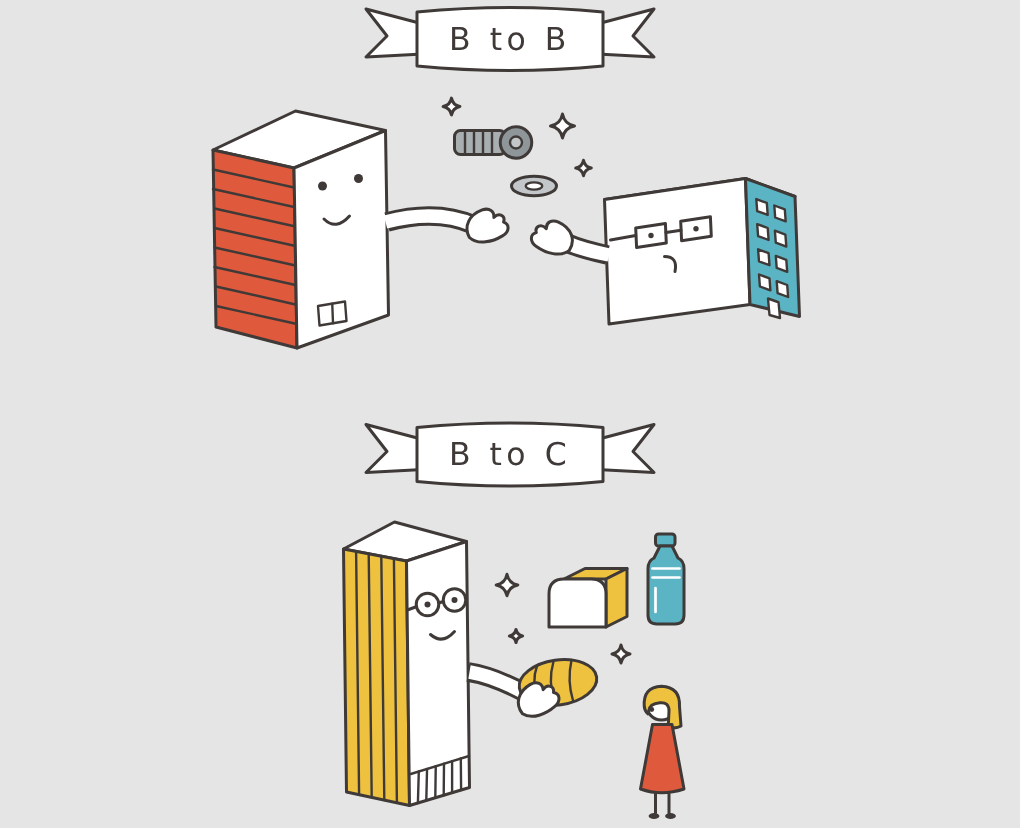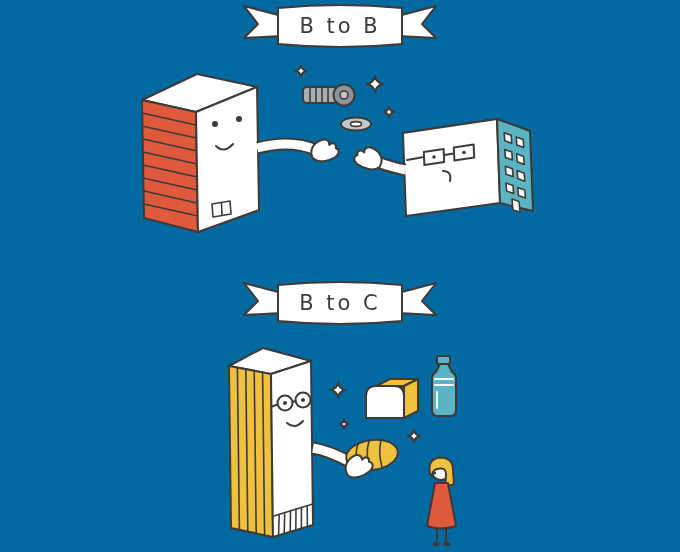--- a/index.html
+++ b/index.html
@@ -1,16 +1,16 @@
 <!DOCTYPE html>
 <html style="--line: #3f3a38; --red: #df5a3c; --teal: #5bb4c4; --yellow: #eec23f; --gray-light: #c3c7c9; --gray-mid: #a9aeb1; --gray-dark: #8f969a; --white: #ffffff;"><head>
 <meta charset="utf-8">
 <style>
   html,body{margin:0;padding:0;background:#fff;}
-  .canvas{position:relative;width:680px;height:552px;background:#0369a1;overflow:hidden;
+  .canvas{position:relative;width:680px;height:552px;background:#e5e5e5;overflow:hidden;
           font-family:"DejaVu Sans",sans-serif;}
   svg{display:block;}
   .s{stroke:var(--line);stroke-width:2px;stroke-linejoin:round;stroke-linecap:round;}
   .s15{stroke-width:1.6px;}
   .arm-o{stroke:var(--line);stroke-width:13px;fill:none;stroke-linecap:butt;}
   .arm-i{stroke:#ffffff;stroke-width:9px;fill:none;stroke-linecap:butt;}
   .fw{fill:#ffffff;}
   .fr{fill:var(--red);}
   .ft{fill:var(--teal);}
   .fy{fill:var(--yellow);}

